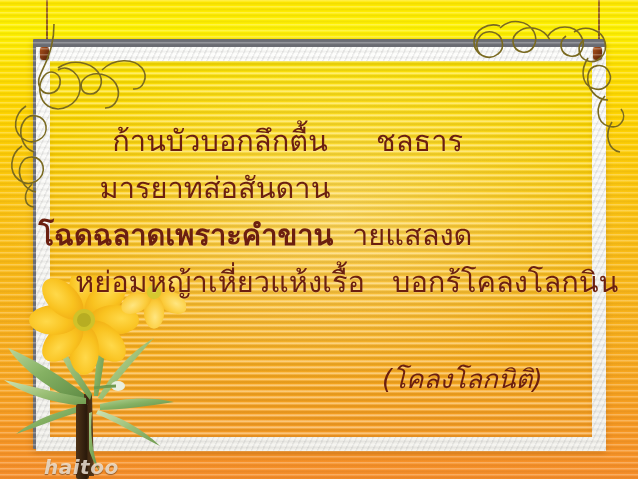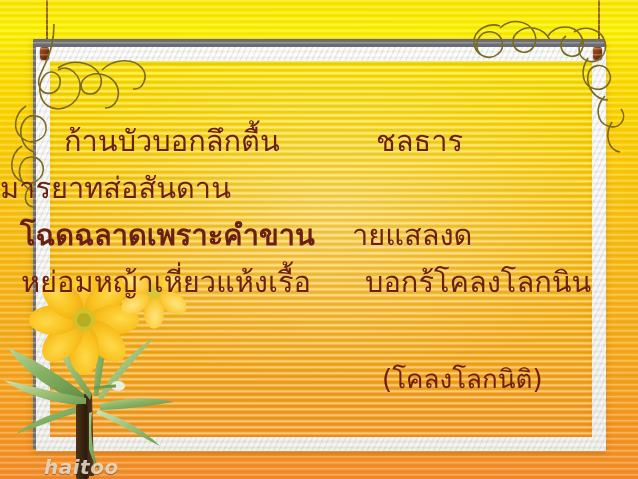--- a/index.html
+++ b/index.html
@@ -185,43 +185,44 @@
     display: flex;
     align-items: baseline;
     height: 47px;
     font-size: 29px;
     line-height: 47px;
     letter-spacing: 0px;
     white-space: nowrap;
     text-shadow: 0 1px 0 rgba(255,255,255,0.18);
   }
   .verse-a {
-    text-align: left;
+    text-align: center;
   }
   .verse-b {
     text-align: right;
   }
   
   .row-0 .verse-a { margin-left: 64px; width: 312px; }
-  .row-1 .verse-a { width: 322px; }
+  .row-1 .verse-a { margin-left: 54px; width: 322px; }
   .row-2 .verse-a { margin-left: 20px; width: 332px; font-weight: bold; }
-  .row-3 .verse-a { margin-left: 21px; width: 344px; }
+  .row-3 .verse-a { margin-left: 48px; width: 344px; }
 
   #attribution {
     position: absolute;
     left: 0;
     top: 362px;
     width: 638px;
     z-index: 9;
     color: #6b1f10;
     font-size: 26px;
     line-height: 34px;
     padding-left: 382px;
     box-sizing: border-box;
     white-space: nowrap;
+    font-style: italic;
   }
 
   
   #watermark {
     position: absolute;
     left: 44px;
     top: 455px;
     z-index: 10;
     font-size: 20px;
     font-style: italic;

